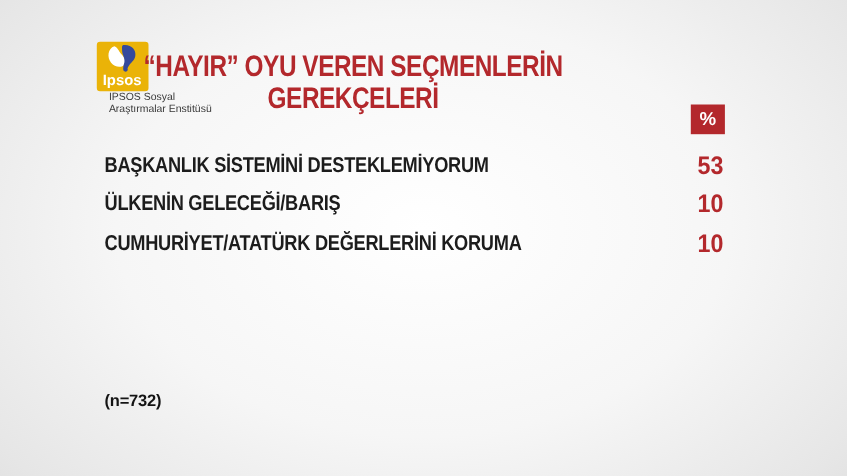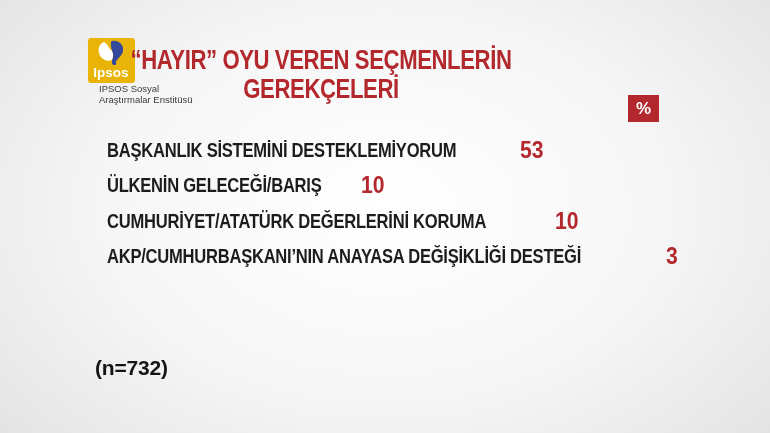--- a/index.html
+++ b/index.html
@@ -18,27 +18,27 @@
   
   .title{left:0;top:46px;width:642px;text-align:center;font-weight:bold;line-height:29px;font-size:27px;}
   .title .tline{display:block;transform:scaleX(0.82);transform-origin:50% 50%;letter-spacing:-0.5px;white-space:nowrap;}
 
   
   .pct-badge{left:628px;top:95px;width:31px;height:27px;display:flex;align-items:center;justify-content:center;
     color:#ffffff;font-weight:bold;font-size:17px;}
 
   
   .rows{left:95px;top:133px;width:563px;}
-  .row{height:35.3px;display:flex;align-items:center;margin-left:12px;}
+  .row{height:35.3px;display:flex;align-items:center;justify-content:space-between;}
   .row-label{font-size:19.5px;font-weight:bold;color:#1c1c1c;}
   .row-value{font-size:23px;font-weight:bold;display:inline-block;white-space:nowrap;
     transform:scaleX(0.92);transform-origin:100% 50%;}
 
   
-  .footnote{left:95px;top:356px;font-size:21px;font-weight:bold;color:#141414;letter-spacing:-0.2px;}
+  .footnote{left:95px;top:356px;font-size:15px;font-weight:bold;color:#141414;letter-spacing:-0.2px;}
 </style>
 </head>
 <body>
 
 <div class="abs logo-box" style="background:#eab308;">
   <svg width="47" height="45" viewBox="0 0 47 45">
     <path d="M16 4 C 10 6, 9 14, 13 19 C 16 23, 22 24, 25 21 C 27 18, 25 14, 23 12 C 20 9, 20 6, 16 4 Z" fill="#ffffff"></path>
     <path d="M24 3 C 31 2, 36 7, 35 13 C 34.4 17, 31 19, 29 22 C 27 25, 28 27, 26 27 C 23 27, 24 22, 25 19 C 26 15, 23 12, 23 8 C 23 5, 22.5 3.5, 24 3 Z" fill="#34499c"></path>
     <circle cx="26.5" cy="25.5" r="1.6" fill="#34499c"></circle>
     <text x="23" y="39" text-anchor="middle" font-family="Liberation Sans, sans-serif" font-size="13.5" font-weight="bold" fill="#ffffff">Ipsos</text>
@@ -64,19 +64,15 @@
     <span class="row-value" style="color:#b3282c;">53</span>
   </div>
   <div class="row">
     <span class="row-label cond">ÜLKENİN GELECEĞİ/BARIŞ</span>
     <span class="row-value" style="color:#b3282c;">10</span>
   </div>
   <div class="row">
     <span class="row-label cond">CUMHURİYET/ATATÜRK DEĞERLERİNİ KORUMA</span>
     <span class="row-value" style="color:#b3282c;">10</span>
   </div>
-  <div class="row">
-    <span class="row-label cond">AKP/CUMHURBAŞKANI’NIN ANAYASA DEĞİŞİKLİĞİ DESTEĞİ</span>
-    <span class="row-value" style="color:#b3282c;">3</span>
-  </div>
 </div>
 
 <div class="abs footnote">(n=732)</div>
 
 </body></html>

